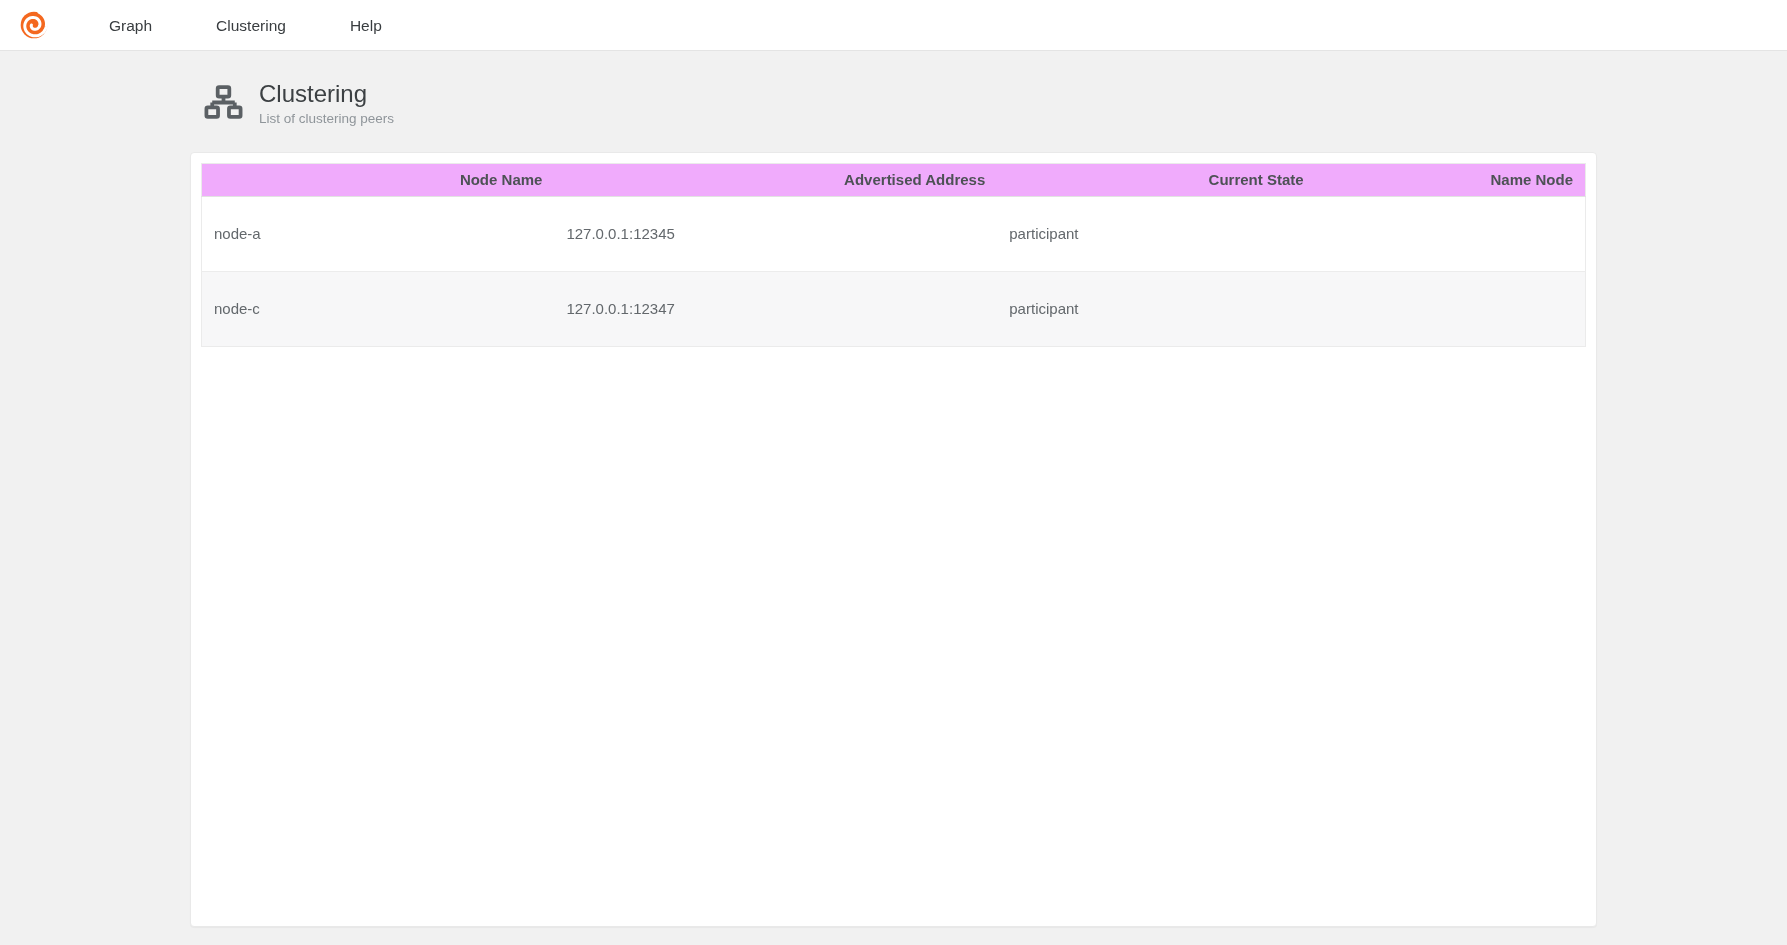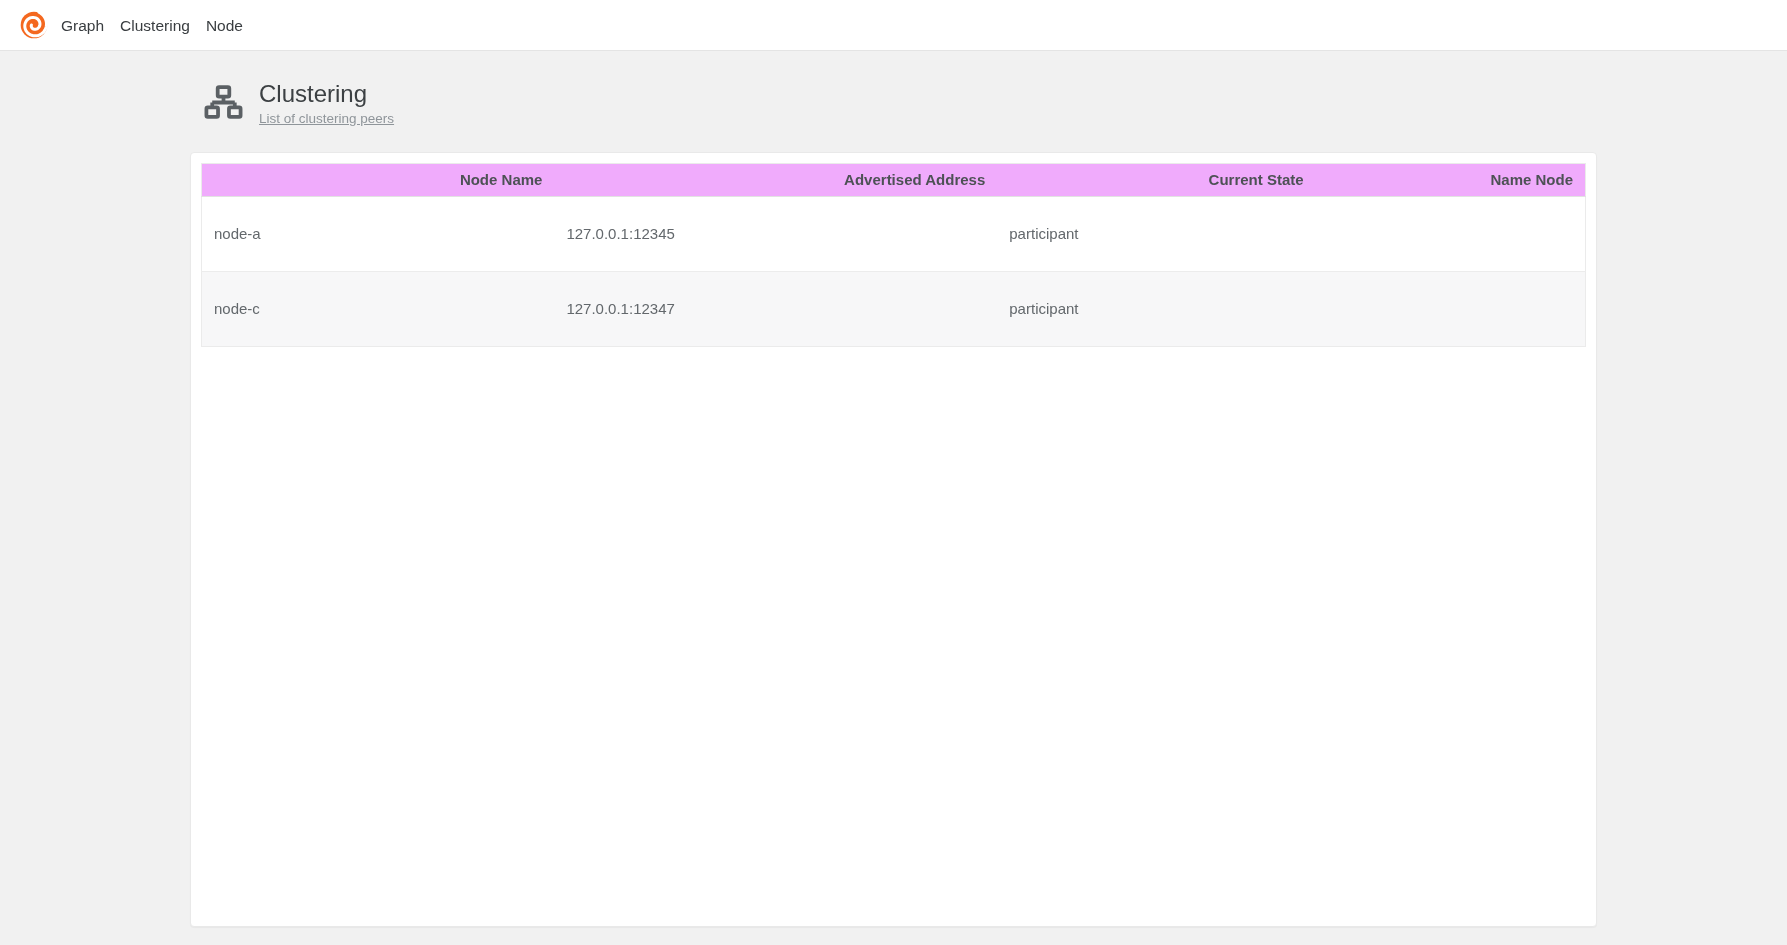--- a/index.html
+++ b/index.html
@@ -16,20 +16,21 @@
     min-height:945px;
   }
   
   .navbar{
     height:51px;
     background:#ffffff;
     border-bottom:1px solid #e4e4e4;
     display:flex;
     align-items:center;
     padding:0 19px;
+    gap:48px;
   }
   .logo{display:block;margin-right:4px;}
   .logo-disc{fill:var(--brand-orange,#f4681f);}
   .logo-spiral{fill:none;stroke:#ffffff;stroke-width:3.2;stroke-linecap:round;}
   .nav-item{
     color:#393d40;
     font-size:15.5px;
     line-height:51px;
     padding:0 8px;
     text-decoration:none;
@@ -55,21 +56,20 @@
     margin:0;
     font-size:24px;
     font-weight:400;
     color:#3c4043;
     line-height:1.15;
   }
   .page-subtitle{
     font-size:13.5px;
     color:#8f959a;
     margin-top:3px;
-    text-decoration:underline;
   }
   
   .card{
     background:#ffffff;
     border:1px solid #e9e9e9;
     border-radius:4px;
     box-shadow:0 1px 1px rgba(0,0,0,0.04);
     padding:10px;
     margin-top:26px;
     min-height:775px;
@@ -116,21 +116,21 @@
 </head>
 <body>
 
 <nav class="navbar">
   <svg class="logo" viewBox="0 0 32 32" width="30" height="30" aria-hidden="true">
     <circle class="logo-disc" cx="16" cy="16" r="14.2"></circle>
     <path class="logo-spiral" d="M21.30 2.36 L23.20 3.45 L24.89 4.80 L26.34 6.37 L27.52 8.12 L28.42 10.00 L29.02 11.97 L29.31 13.99 L29.29 16.00 L28.98 17.96 L28.38 19.83 L27.51 21.56 L26.42 23.13 L25.11 24.49 L23.64 25.62 L22.03 26.51 L20.33 27.14 L18.58 27.49 L16.82 27.58 L15.09 27.41 L13.44 26.98 L11.89 26.32 L10.48 25.44 L9.23 24.38 L8.18 23.16 L7.34 21.82 L6.72 20.39 L6.33 18.90 L6.17 17.40 L6.24 15.92 L6.52 14.49 L7.02 13.14 L7.70 11.90 L8.54 10.80 L9.52 9.86 L10.62 9.10 L11.79 8.51 L13.02 8.13 L14.26 7.93 L15.50 7.93 L16.69 8.11 L17.82 8.47 L18.87 8.98 L19.80 9.63 L20.60 10.40 L21.26 11.26 L21.77 12.20 L22.12 13.17 L22.31 14.16 L22.35 15.15 L22.24 16.10 L21.98 17.01 L21.61 17.84 L21.12 18.58 L20.54 19.22 L19.89 19.74 L19.18 20.15 L18.44 20.43 L17.70 20.59 L16.96 20.63 L16.25 20.55 L15.58 20.37 L14.97 20.09 L14.44 19.74 L13.98 19.32 L13.62 18.85 L13.34 18.35 L13.16 17.84 L13.07 17.32 L13.07 16.83 L13.15 16.36 L13.29 15.93"></path>
   </svg>
   <a class="nav-item">Graph</a>
   <a class="nav-item">Clustering</a>
-  <a class="nav-item">Node</a>
+  <a class="nav-item">Help</a>
 </nav>
 
 <main class="container">
 
   <header class="page-header">
     <svg class="header-icon" viewBox="0 0 24 24" width="41" height="41" aria-hidden="true">
       <rect x="8.6" y="3" width="6.8" height="5.6" rx="0.8"></rect>
       <path d="M12 8.6 V12 M5.4 12 H18.6 M5.4 12 V14.8 M18.6 12 V14.8"></path>
       <rect x="2" y="14.8" width="6.8" height="5.6" rx="0.8"></rect>
       <rect x="15.2" y="14.8" width="6.8" height="5.6" rx="0.8"></rect>

